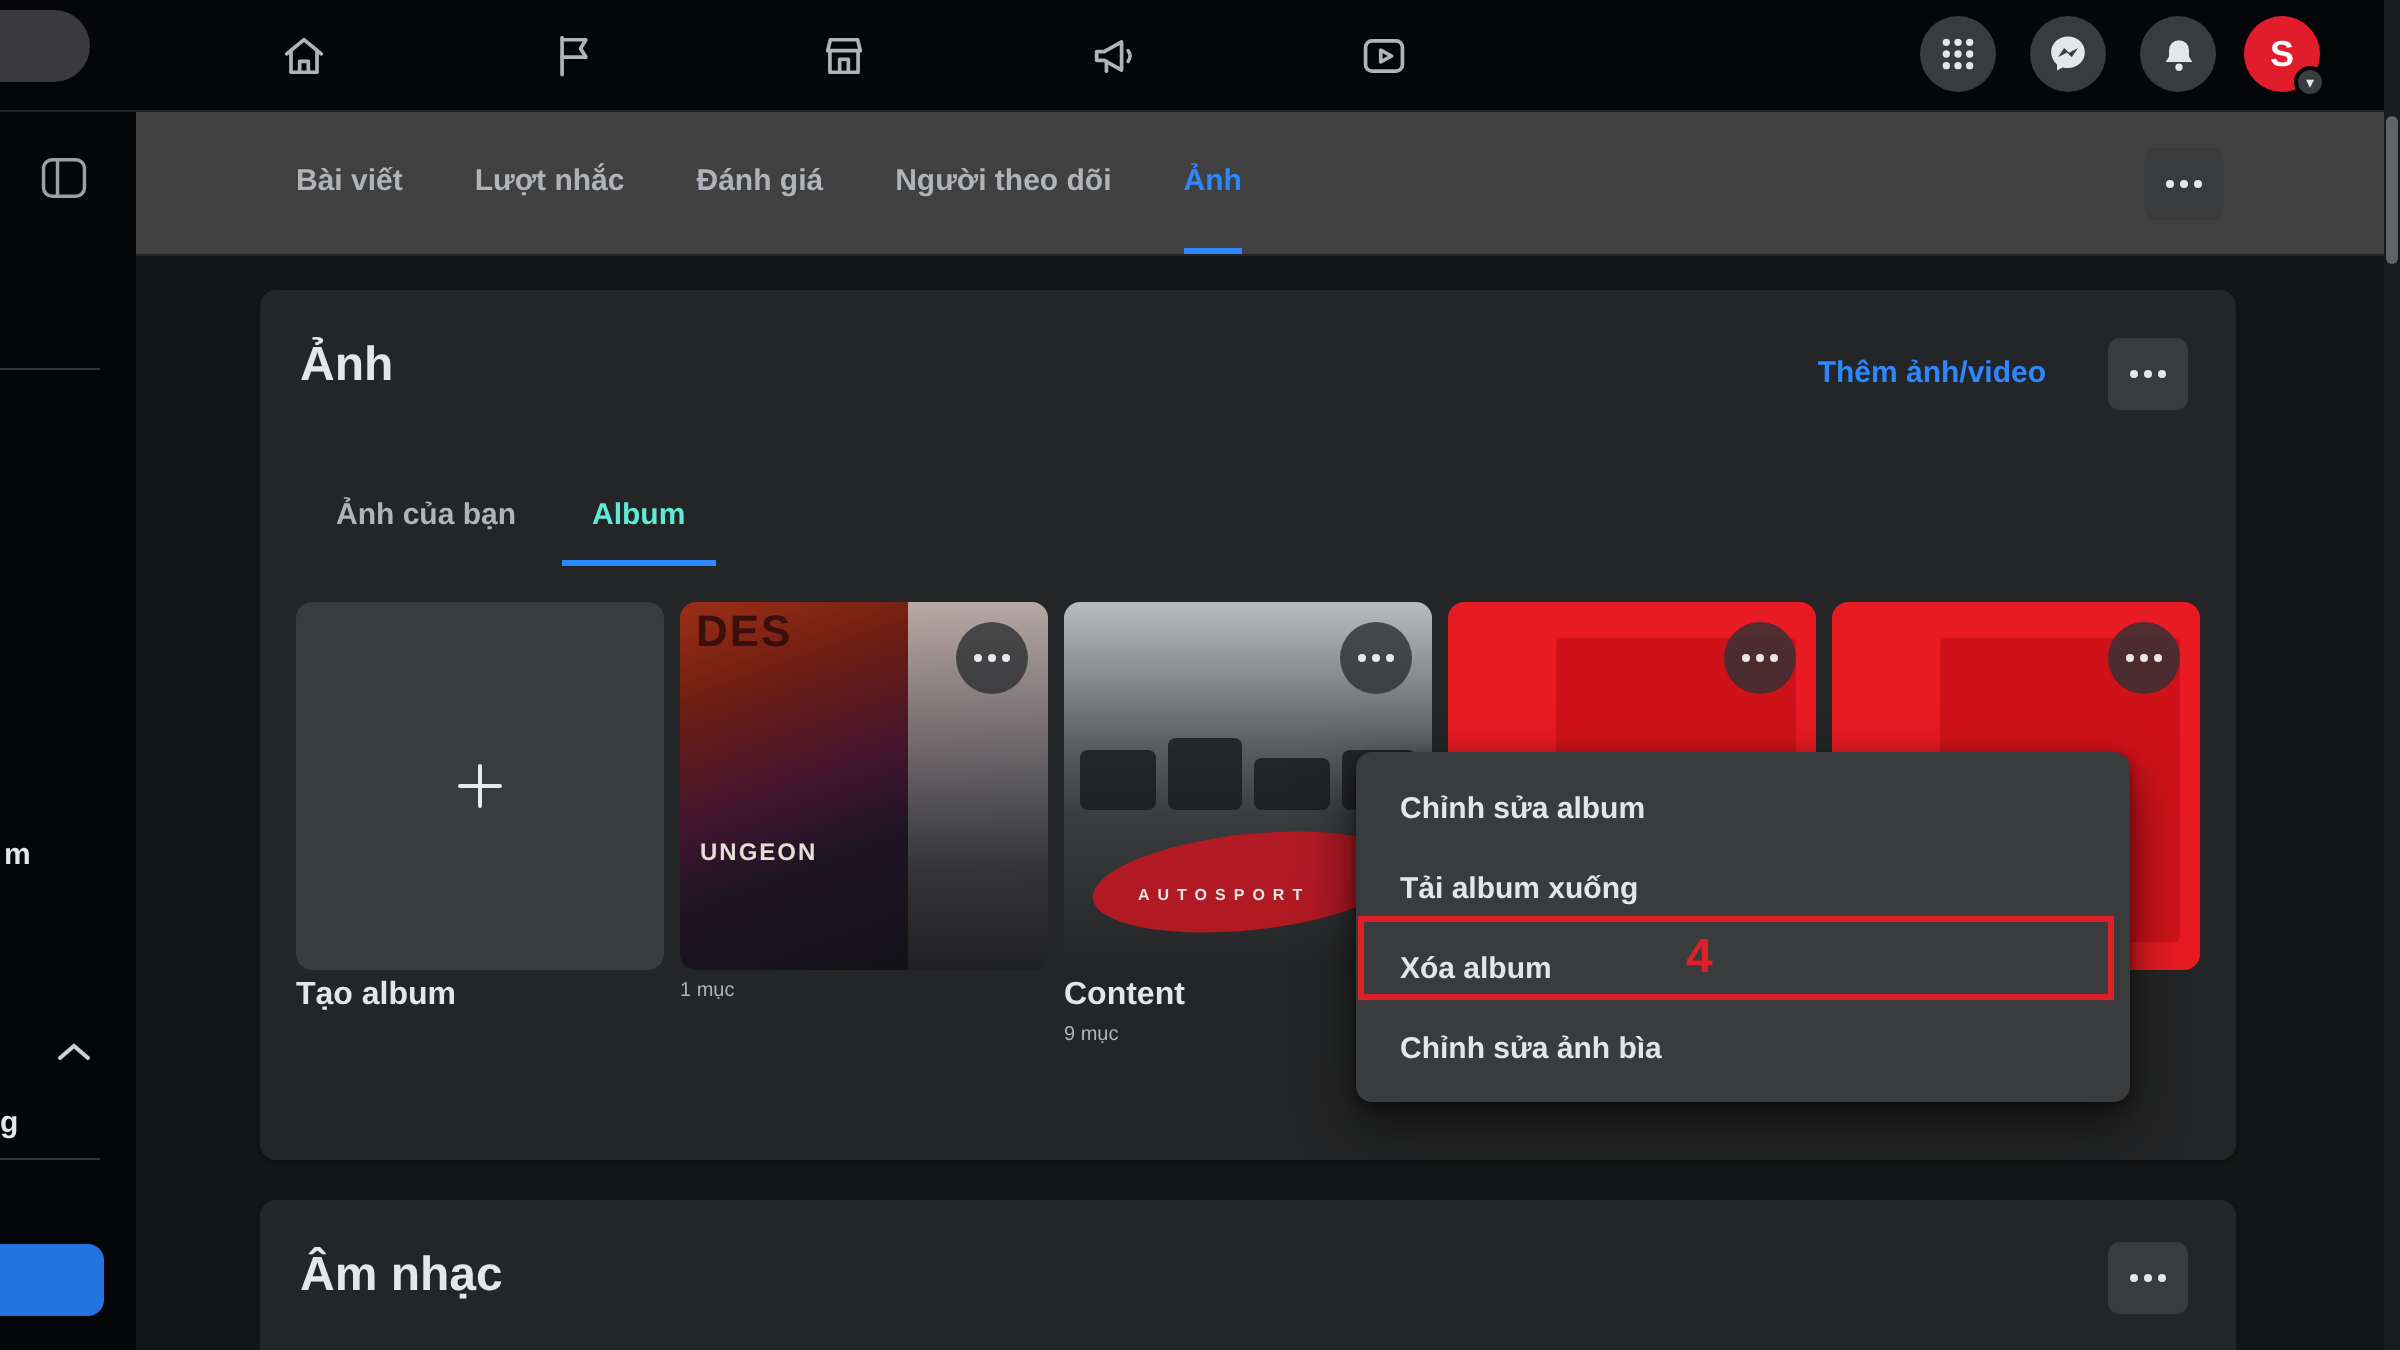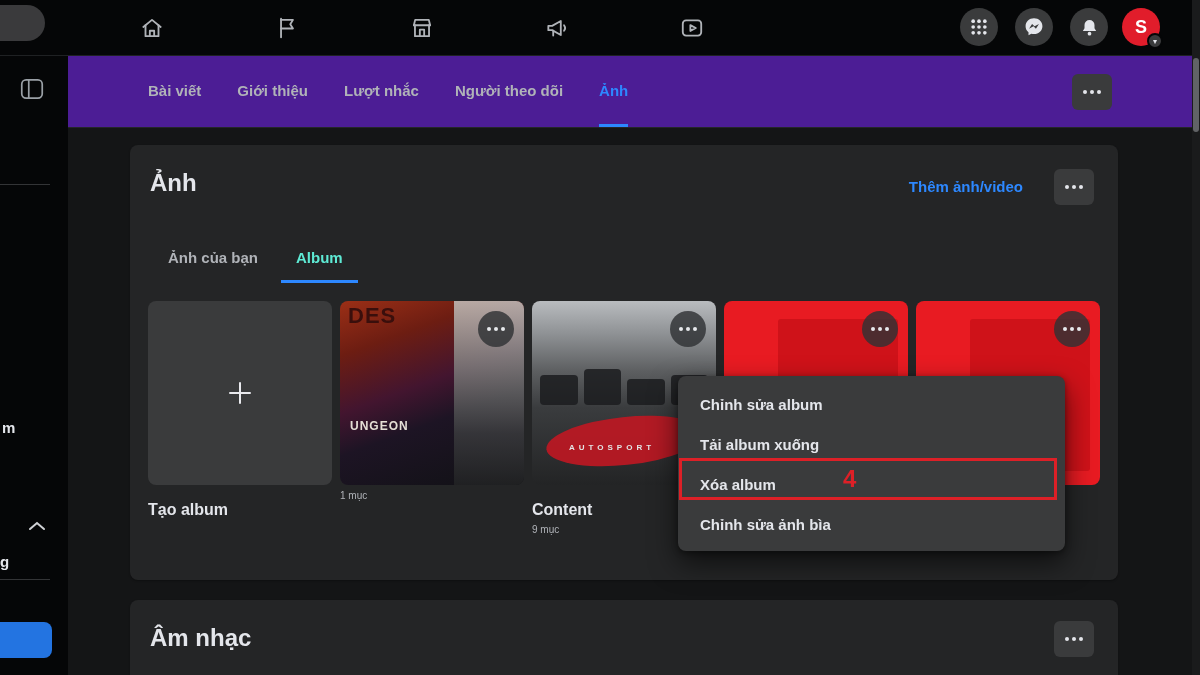--- a/index.html
+++ b/index.html
@@ -22,21 +22,21 @@
   .rail-divider{position:absolute;left:0;width:50px;height:1px;background:#333436}
   .rail-frag{position:absolute;font-size:15px;font-weight:600;color:#e4e6eb}
   .rail-chevron{position:absolute;left:24px;top:458px;width:26px;height:24px;display:flex;align-items:center;justify-content:center;cursor:pointer}
   .rail-bluebtn{position:absolute;left:0;top:566px;width:52px;height:36px;background:#2374e1;border-radius:0 8px 8px 0;cursor:pointer}
 
   
   #scrollbar{position:absolute;right:0;top:0;width:8px;height:675px;background:#1a1b1c;z-index:50}
   #scroll-thumb{position:absolute;left:1px;top:58px;width:6px;height:74px;border-radius:3px;background:#616366;cursor:pointer}
 
   
-  #tabs-row{position:absolute;left:68px;top:56px;width:1132px;height:72px;background:#4c1d95;border-bottom:1px solid #242628;display:flex;align-items:stretch;padding-left:80px;z-index:20}
+  #tabs-row{position:absolute;left:68px;top:56px;width:1132px;height:72px;background:#404040;border-bottom:1px solid #242628;display:flex;align-items:stretch;padding-left:80px;z-index:20}
   .ptab{display:flex;align-items:center;margin-right:36px;font-size:15px;font-weight:600;color:#b0b3b8;border-bottom:3px solid transparent;cursor:pointer;white-space:nowrap}
   .ptab.active{color:#2d88ff;border-bottom-color:#2d88ff}
   .ptab .caret{margin-left:7px;font-size:10px;color:#b0b3b8}
   .graybtn{background:#3a3b3c;border-radius:6px;display:flex;align-items:center;justify-content:center;gap:3px;cursor:pointer}
   #tabs-more{position:absolute;right:88px;top:18px;width:40px;height:36px}
   .dot{width:4px;height:4px;border-radius:50%;background:#e4e6eb}
 
   
   .card{position:absolute;left:130px;width:988px;background:#242526;border-radius:8px;box-shadow:0 1px 2px rgba(0,0,0,.3)}
   #photos-card{top:145px;height:435px}
@@ -50,21 +50,21 @@
   .ctab{height:48px;display:flex;align-items:center;padding:0 15px;font-size:15px;font-weight:700;color:#b0b3b8;border-bottom:3px solid transparent;cursor:pointer}
   .ctab.active{color:#5eead4;border-bottom-color:#2d88ff}
 
   
   #album-grid{position:absolute;left:18px;top:156px;display:grid;grid-template-columns:repeat(5,184px);gap:8px}
   .cell{display:flex;flex-direction:column}
   .tile{position:relative;width:184px;height:184px;border-radius:8px;overflow:hidden;cursor:pointer}
   .tile-create{background:#3a3b3c;display:flex;align-items:center;justify-content:center}
   .tile-more{position:absolute;top:10px;right:10px;width:36px;height:36px;border-radius:50%;background:rgba(48,50,52,.82);display:flex;align-items:center;justify-content:center;gap:3px;z-index:5;cursor:pointer}
   .tile-more .dot{background:#e7e9ec}
-  .alabel{margin-top:16px;font-size:16px;font-weight:600;color:#e4e6eb}
+  .alabel{margin-top:4px;font-size:16px;font-weight:600;color:#e4e6eb}
   .acount{margin-top:5px;font-size:10px;color:#b0b3b8}
 
   .tile-game{background:linear-gradient(160deg,#9c2f16 0%,#6d1d12 22%,#43152f 45%,#1d1424 62%,#101114 100%)}
   .game-right{position:absolute;right:0;top:0;width:38%;height:100%;background:linear-gradient(180deg,#c9cbc8 0%,#8e8f8c 30%,#3c3d3f 72%,#232425 100%);opacity:.8}
   .game-text-top{position:absolute;left:8px;top:2px;font-size:22px;font-weight:800;letter-spacing:1px;color:#3a0f0c}
   .game-text-mid{position:absolute;left:10px;top:118px;font-size:12px;font-weight:700;letter-spacing:1px;color:#efe9df;opacity:.95}
 
   .tile-grid{background:linear-gradient(180deg,#b9bcbf 0%,#8e9194 18%,#5d5f61 38%,#3a3c3e 58%,#232425 100%)}
   .grid-cars{position:absolute;left:8px;top:66px;right:8px;height:38px;display:flex;gap:6px;align-items:flex-end}
   .grid-cars i{flex:1;background:#1b1c1e;border-radius:4px;height:30px;opacity:.85}
@@ -194,24 +194,24 @@
     <span class="rail-frag" style="left:0;top:497px">g</span>
     <div class="rail-divider" style="top:523px"></div>
     <div class="rail-bluebtn"></div>
   </aside>
 
   <nav id="tabs-row">
     <div class="ptab">
         <span>Bài viết</span>
       </div>
     <div class="ptab">
-        <span>Giới thiệu</span>
+        <span>Lượt nhắc</span>
       </div>
     <div class="ptab">
-        <span>Lượt nhắc</span>
+        <span>Đánh giá</span>
       </div>
     <div class="ptab">
         <span>Người theo dõi</span>
       </div>
     <div class="ptab active">
         <span>Ảnh</span>
       </div>
     <div id="tabs-more" class="graybtn">
       <span class="dot"></span>
         <span class="dot"></span>

